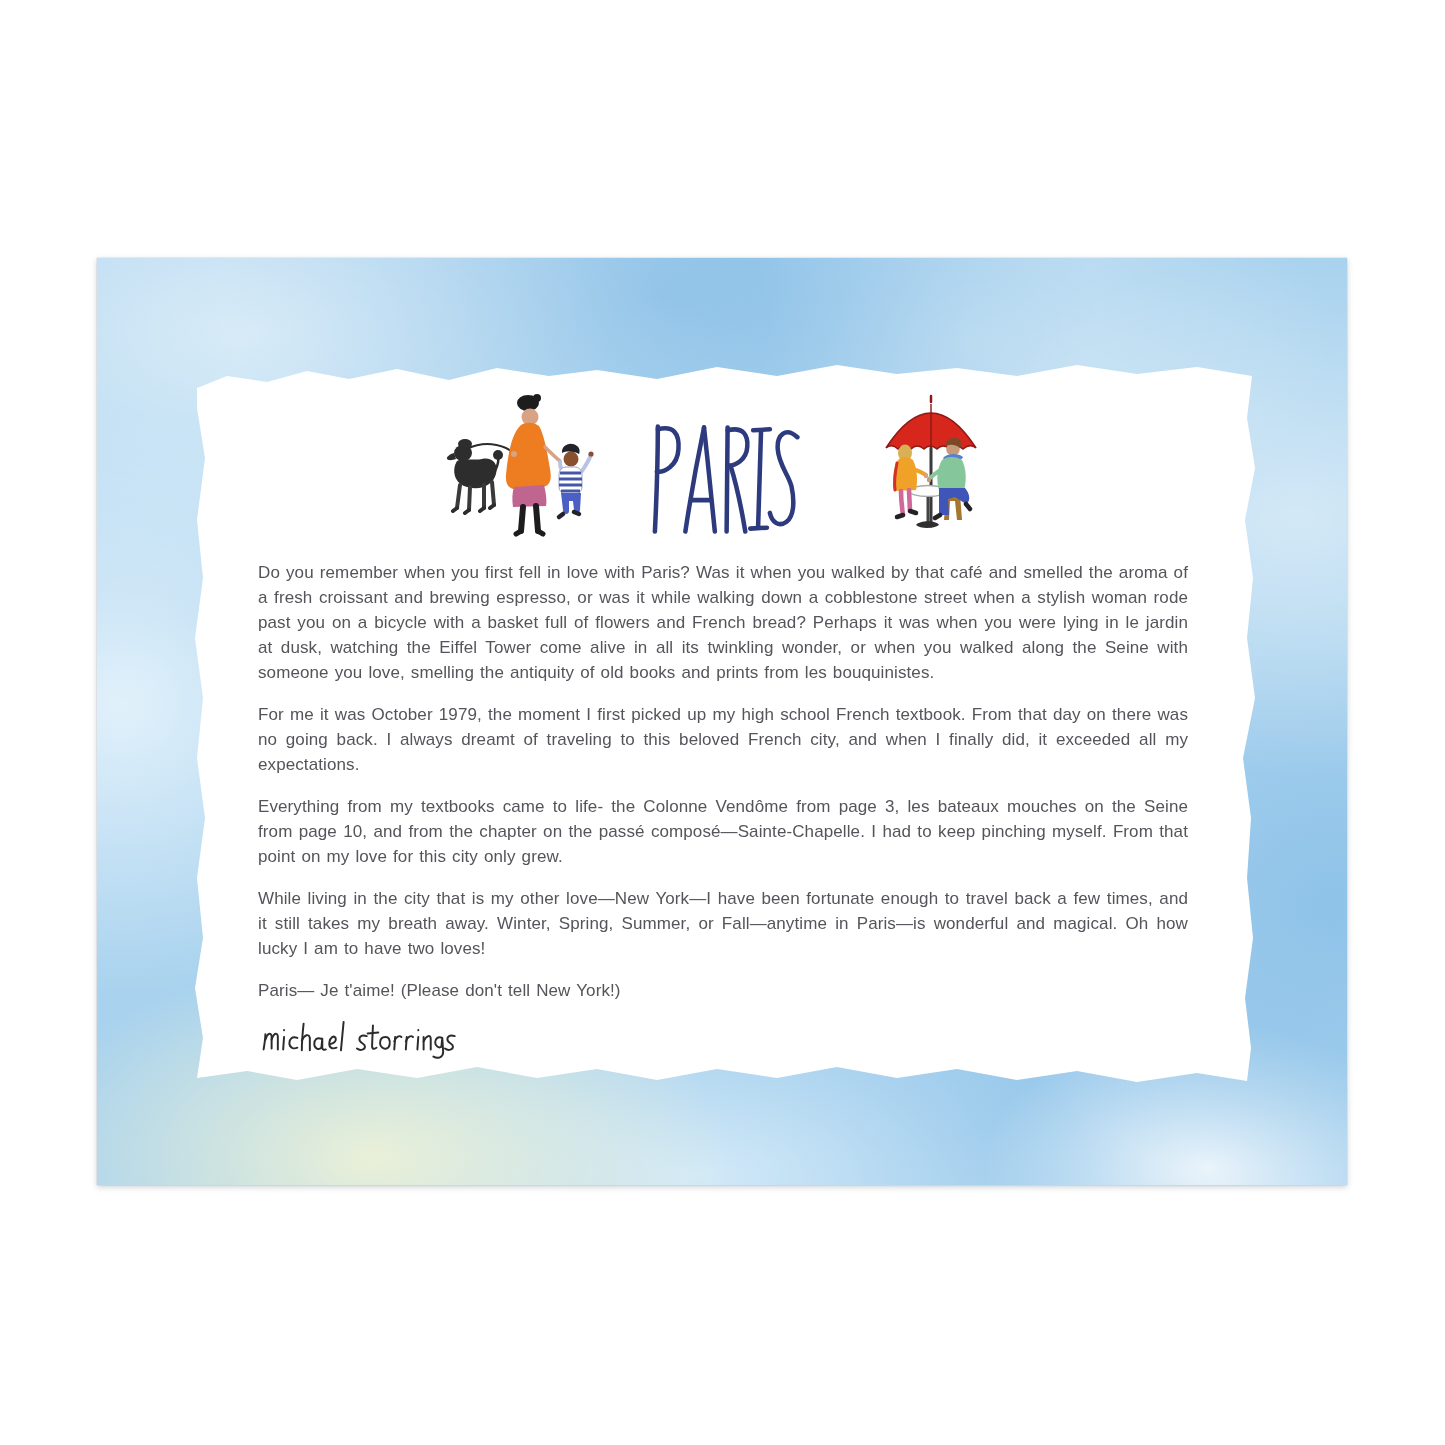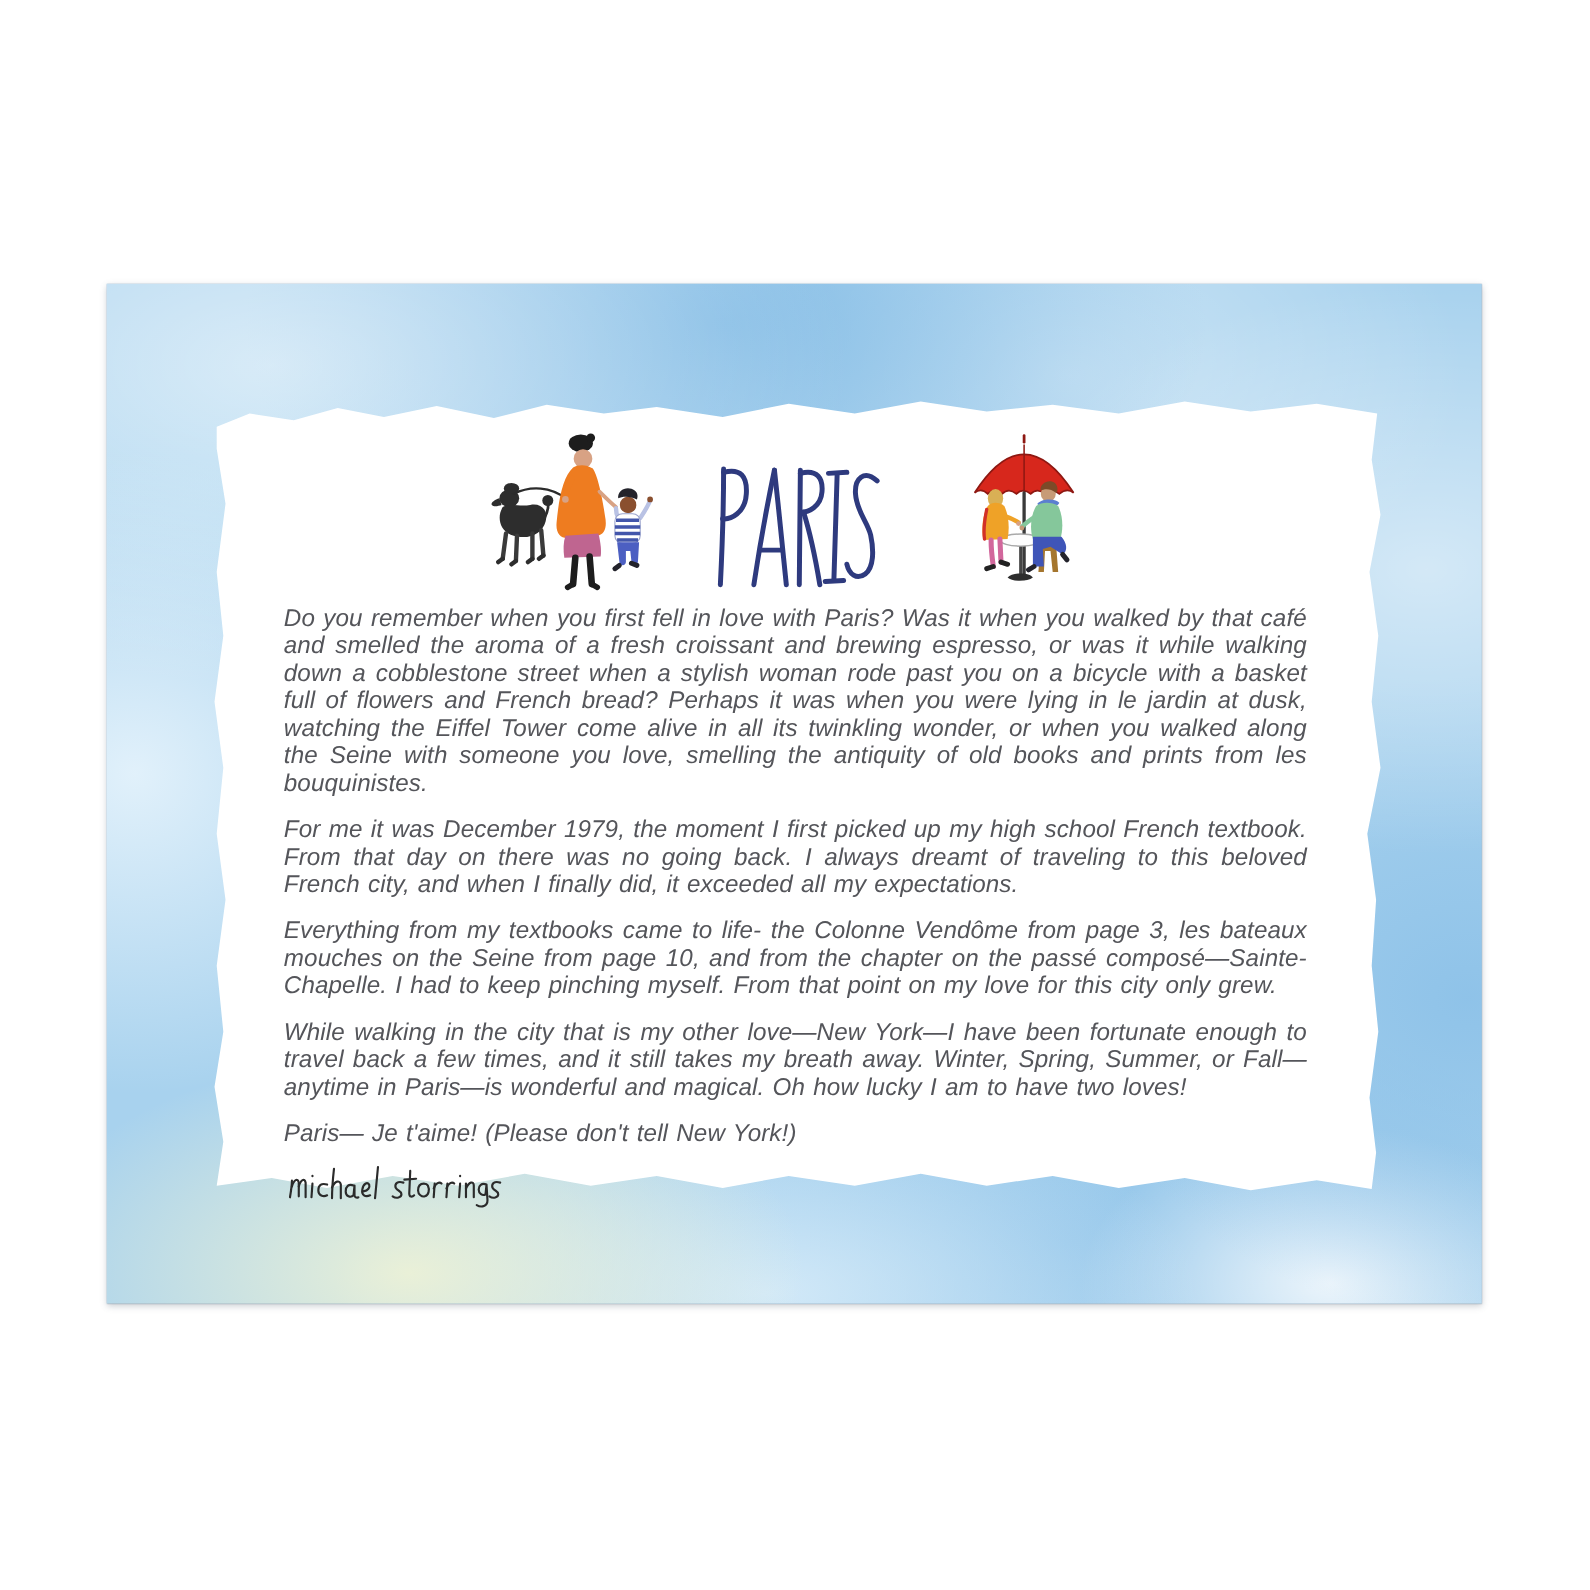--- a/index.html
+++ b/index.html
@@ -35,25 +35,24 @@
 
   .torn-paper { position:absolute; inset:0; width:100%; height:100%; display:block; }
 
   
   .illus-family { position:absolute; left:346px; top:133px; width:160px; height:150px; }
   .title-svg    { position:absolute; left:551px; top:161px; width:172px; height:119px; }
   .illus-cafe   { position:absolute; left:779px; top:136px; width:110px; height:145px; }
 
   
   .letter {
-    position:absolute; left:161px; top:291px; width:930px;
-    font-size:22px; line-height:25px; color:#54555a;
+    position:absolute; left:161px; top:302px; width:930px;
+    font-size:17px; line-height:25px; color:#54555a;
     letter-spacing:.1px; word-spacing:1.2px;
     text-align: justify;
-    font-style: italic;
   }
   .letter p { margin:0 0 17px 0; }
   .letter p:last-of-type { margin-bottom:10px; }
   .signature-svg { display:block; margin-top:9px; width:205px; height:48px; }
 </style>
 </head>
 <body>
 
 <div class="stage">
   <div class="card">
@@ -155,23 +154,23 @@
         <path fill="#85c79b" d="M66,66 C61,74 60,87 63,96 L88,96 C91,86 90,74 86,66 C80,62 71,62 66,66 Z"></path>
         <path d="M66,75 C60,79 56,82 53,85" stroke="#85c79b" stroke-width="4" fill="none" stroke-linecap="round"></path>
         <circle cx="53" cy="86" r="2.2" fill="#c79b77"></circle>
         <path fill="#3f55b8" d="M63,94 L89,94 C94,100 95,107 90,110 L79,103 L72,105 L73,121 L63,121 Z"></path>
         <path d="M90,110 l4,5 M64,121 l-5,3" stroke="#23232b" stroke-width="4.5" fill="none" stroke-linecap="round"></path>
       </g>
     </svg>
 
     <div class="letter">
       <p>Do you remember when you first fell in love with Paris?  Was it when you walked by that café and smelled the aroma of a fresh croissant and brewing espresso, or was it while walking down a cobblestone street when a stylish woman rode past you on a bicycle with a basket full of flowers and French bread? Perhaps it was when you were lying in le jardin at dusk, watching the Eiffel Tower come alive in all its twinkling wonder, or when you walked along the Seine with someone you love, smelling the antiquity of old books and prints from les bouquinistes.</p>
-      <p>For me it was December 1979, the moment I first picked up my high school French textbook. From that day on there was no going back. I always dreamt of traveling to this beloved French city, and when I finally did, it exceeded all my expectations.</p>
+      <p>For me it was October 1979, the moment I first picked up my high school French textbook. From that day on there was no going back. I always dreamt of traveling to this beloved French city, and when I finally did, it exceeded all my expectations.</p>
       <p>Everything from my textbooks came to life- the Colonne Vendôme from page 3, les bateaux mouches on the Seine from page 10, and from the chapter on the passé composé—Sainte-Chapelle. I had to keep pinching myself. From that point on my love for this city only grew.</p>
-      <p>While walking in the city that is my other love—New York—I have been fortunate enough to travel back a few times, and it still takes my breath away. Winter, Spring, Summer, or Fall—anytime in Paris—is wonderful and magical.  Oh how lucky I am to have two loves!</p>
+      <p>While living in the city that is my other love—New York—I have been fortunate enough to travel back a few times, and it still takes my breath away. Winter, Spring, Summer, or Fall—anytime in Paris—is wonderful and magical.  Oh how lucky I am to have two loves!</p>
       <p>Paris— Je t'aime! (Please don't tell New York!)</p>
 
       <svg class="signature-svg" viewBox="0 0 230 54" role="img" aria-label="michael storrings">
         <g stroke="#2b2b2b" stroke-width="2.2" fill="none" stroke-linecap="round" stroke-linejoin="round">
           <path d="M6,41 C7,35 8,28 8,24"></path>
           <path d="M8,30 C10,23 14,21 15,26 L15,40"></path>
           <path d="M15,30 C17,23 21,21 22,26 L22,41"></path>
           <path d="M29,27 L28,41"></path>
           <path d="M29,19 L29,19.4"></path>
           <path d="M44,28 C38,26 35,29 35,34 C35,39 40,41 44,39"></path>

